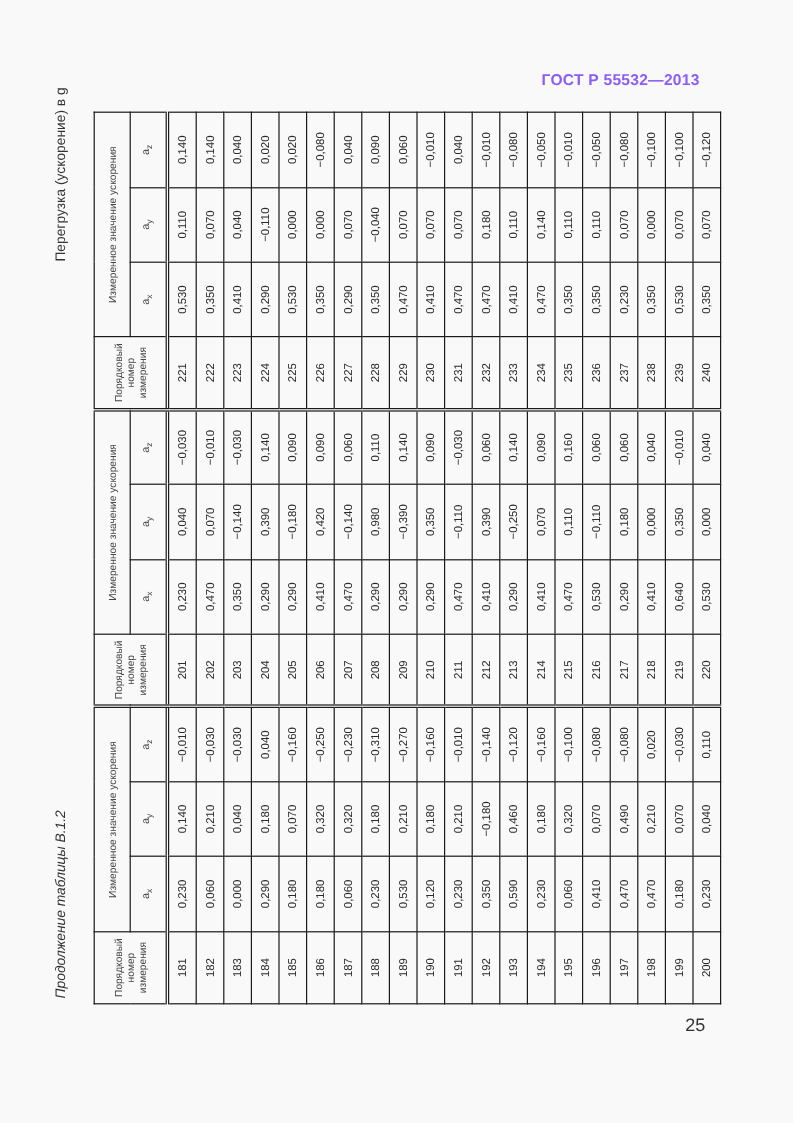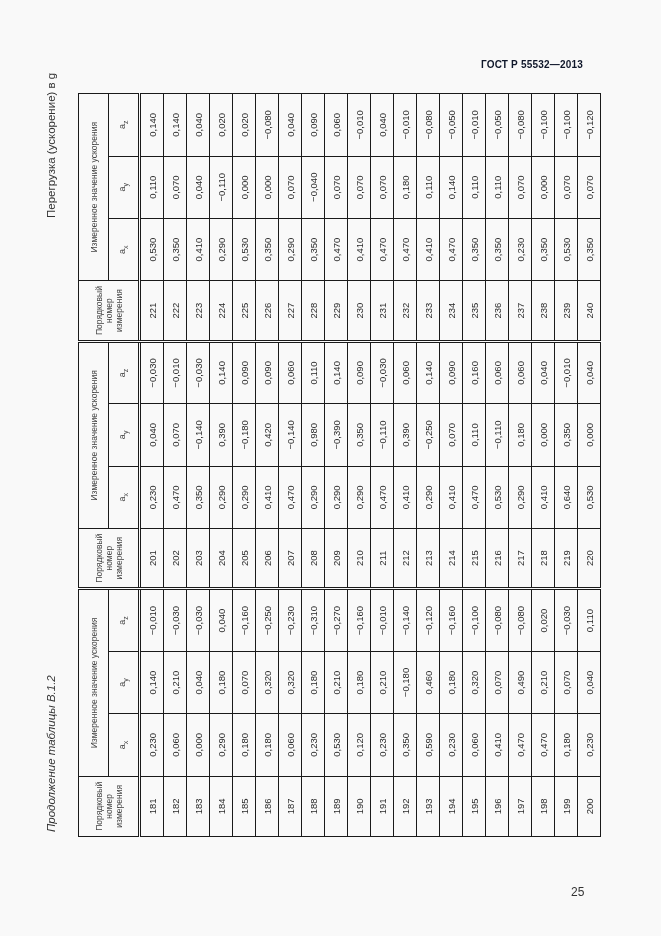--- a/index.html
+++ b/index.html
@@ -1,18 +1,18 @@
 <!DOCTYPE html>
 <html><head>
 <meta charset="utf-8">
 <style>
   html,body{margin:0;padding:0;background:#f9f9f9;}
   body{width:661px;height:936px;position:relative;overflow:hidden;font-family:"Liberation Sans",sans-serif;color:#222;}
-  .doc-code{position:absolute;top:59px;right:78px;font-weight:bold;font-size:10px;color:#0f172a;letter-spacing:0.2px;}
-  .page-num{position:absolute;top:846px;left:571px;font-size:12px;color:#333;margin-top:39px;}
+  .doc-code{position:absolute;top:59px;right:78px;font-weight:bold;font-size:13px;color:#8b5cf6;letter-spacing:0.2px;}
+  .page-num{position:absolute;top:846px;left:571px;font-size:15px;color:#333;}
   .rot{position:absolute;transform-origin:0 0;transform:rotate(-90deg);white-space:nowrap;}
   .caption-left{left:45px;top:832px;font-size:11.5px;font-style:italic;color:#333;}
   .caption-top{left:45px;top:218px;font-size:11.5px;color:#333;}
   .table-wrap{position:absolute;left:78px;top:837px;width:743px;height:505px;transform-origin:0 0;transform:rotate(-90deg);}
   table{border-collapse:collapse;width:743px;height:505px;table-layout:fixed;}
   td,th{border:1px solid #1a1a1a;padding:0;text-align:center;vertical-align:middle;font-weight:normal;font-size:9.5px;color:#2a2a2a;}
   th{font-size:8.5px;color:#444;line-height:10px;}
   th.grp{height:29px;}
   th.sub{height:29px;font-size:9px;}
   td{height:22px;font-size:9.5px;}

